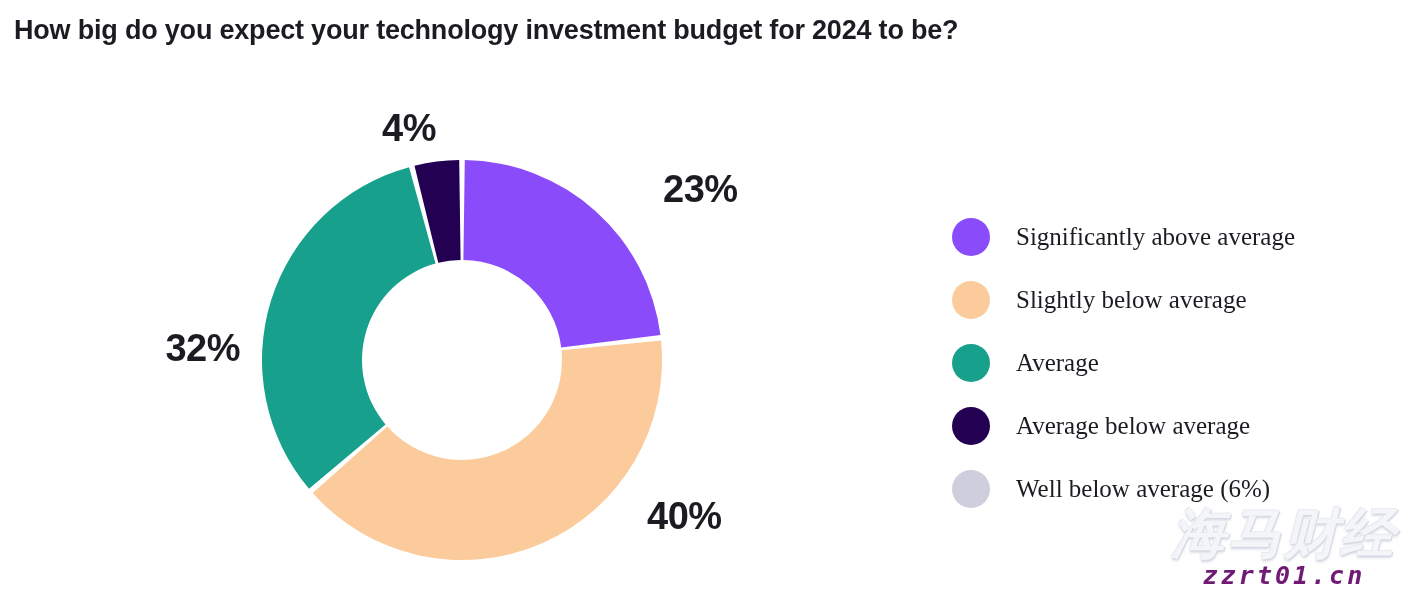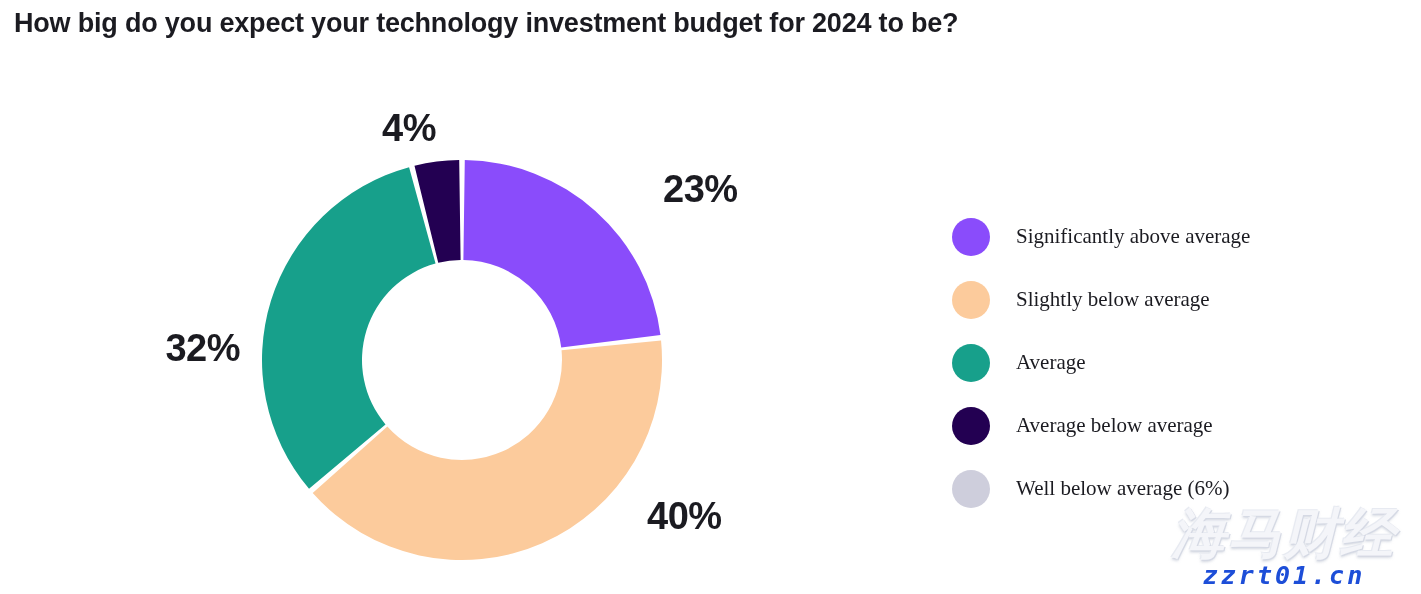--- a/index.html
+++ b/index.html
@@ -12,21 +12,21 @@
     height: 594px;
     position: relative;
     overflow: hidden;
     font-family: "Liberation Sans", sans-serif;
     -webkit-font-smoothing: antialiased;
   }
 
   #chart-title {
     position: absolute;
     left: 14px;
-    top: 8px;
+    top: 15px;
     font-family: "Liberation Sans", sans-serif;
     font-size: 27px;
     font-weight: bold;
     letter-spacing: -0.2px;
     color: #1b1b21;
     white-space: nowrap;
   }
 
   #donut-wrap {
     position: absolute;
@@ -66,21 +66,21 @@
   .legend-swatch {
     width: 38px;
     height: 38px;
     border-radius: 50%;
     flex: 0 0 auto;
   }
 
   .legend-label {
     margin-left: 26px;
     font-family: "Liberation Serif", serif;
-    font-size: 21px;
+    font-size: 25px;
     color: #1b1b21;
     white-space: nowrap;
     line-height: 1;
   }
 
   #watermark {
     position: absolute;
     right: 6px;
     bottom: 2px;
     width: 262px;
@@ -99,21 +99,21 @@
     text-shadow:
       1px 1px 0 #d5d9e4,
       -1px -1px 0 #e7eaf1,
       0 2px 3px rgba(160,170,190,0.55);
   }
   #watermark-url {
     font-family: "DejaVu Sans Mono", monospace;
     font-size: 25px;
     font-weight: bold;
     font-style: italic;
-    color: #1d4ed8;
+    color: #701a75;
     letter-spacing: 3px;
     margin-top: -2px;
     text-shadow: 1px 1px 1px rgba(255,255,255,0.9);
   }
 </style>
 </head>
 <body>
 
 <div id="chart-title">How big do you expect your technology investment budget for 2024 to be?</div>
 

